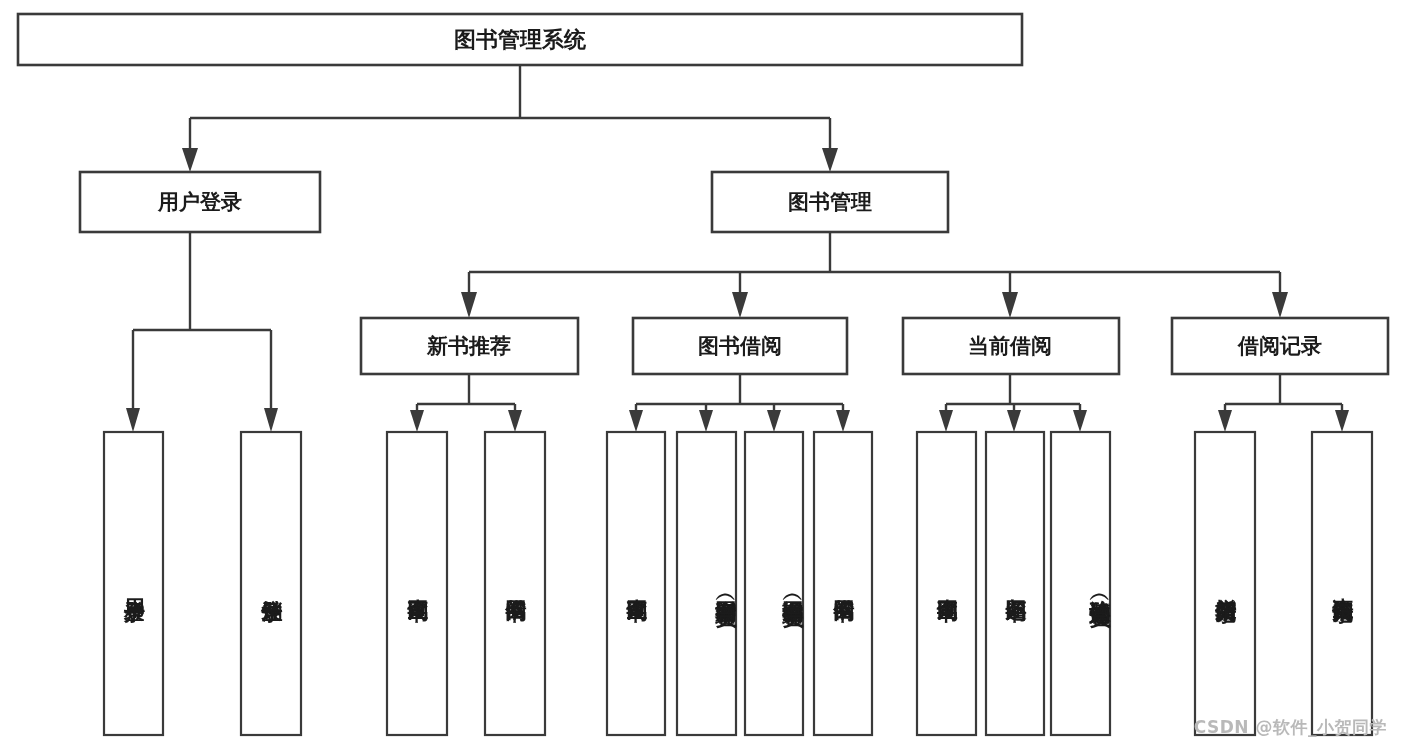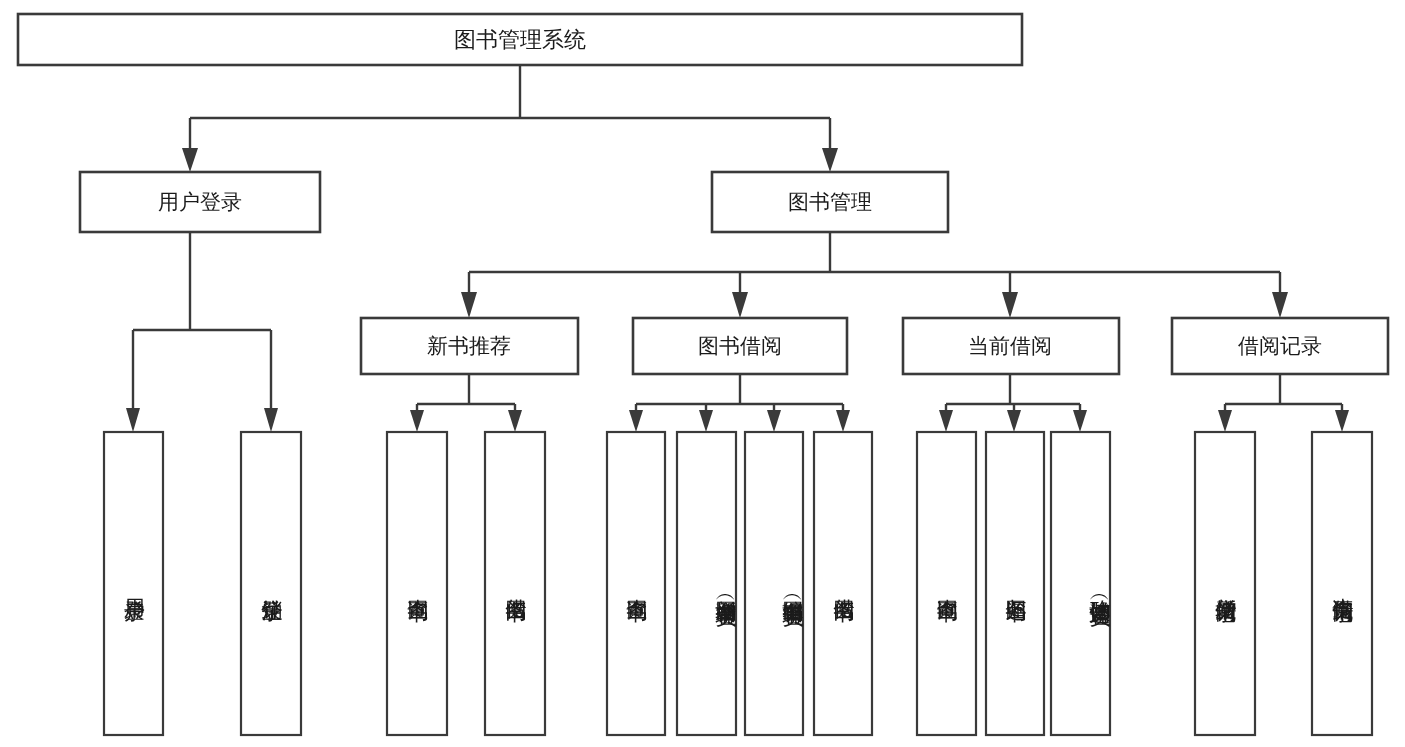--- a/index.html
+++ b/index.html
@@ -12,20 +12,21 @@
     width: 1405px;
     height: 747px;
     overflow: hidden;
     font-family: "DejaVu Sans", "Liberation Sans", sans-serif;
   }
   #diagram-root {
     position: relative;
     width: 1405px;
     height: 747px;
     background: #ffffff;
+    font-weight: bold;
   }
   svg.diagram-canvas {
     position: absolute;
     left: 0;
     top: 0;
     width: 1405px;
     height: 747px;
     display: block;
   }
   .node-box {
@@ -224,13 +225,14 @@
   <div class="vlabel" style="left:607px; top:432px; width:58px; height:303px;">查询图书</div>
   <div class="vlabel" style="left:677px; top:432px; width:59px; height:303px; align-items:flex-start; padding-top:8px; box-sizing:border-box;">新增图书（管理员）</div>
   <div class="vlabel" style="left:745px; top:432px; width:58px; height:303px; align-items:flex-start; padding-top:8px; box-sizing:border-box;">编辑图书（管理员）</div>
   <div class="vlabel" style="left:814px; top:432px; width:58px; height:303px;">借阅图书</div>
   <div class="vlabel" style="left:917px; top:432px; width:59px; height:303px;">查询图书</div>
   <div class="vlabel" style="left:986px; top:432px; width:58px; height:303px;">归还图书</div>
   <div class="vlabel" style="left:1051px; top:432px; width:59px; height:303px; align-items:flex-start; padding-top:8px; box-sizing:border-box;">确认归还（管理员）</div>
   <div class="vlabel" style="left:1195px; top:432px; width:60px; height:303px;">新增借阅记录</div>
   <div class="vlabel" style="left:1312px; top:432px; width:60px; height:303px;">查询借阅记录</div>
 
+  <div class="watermark">CSDN @软件_小贺同学</div>
 </div>
 
 </body></html>

